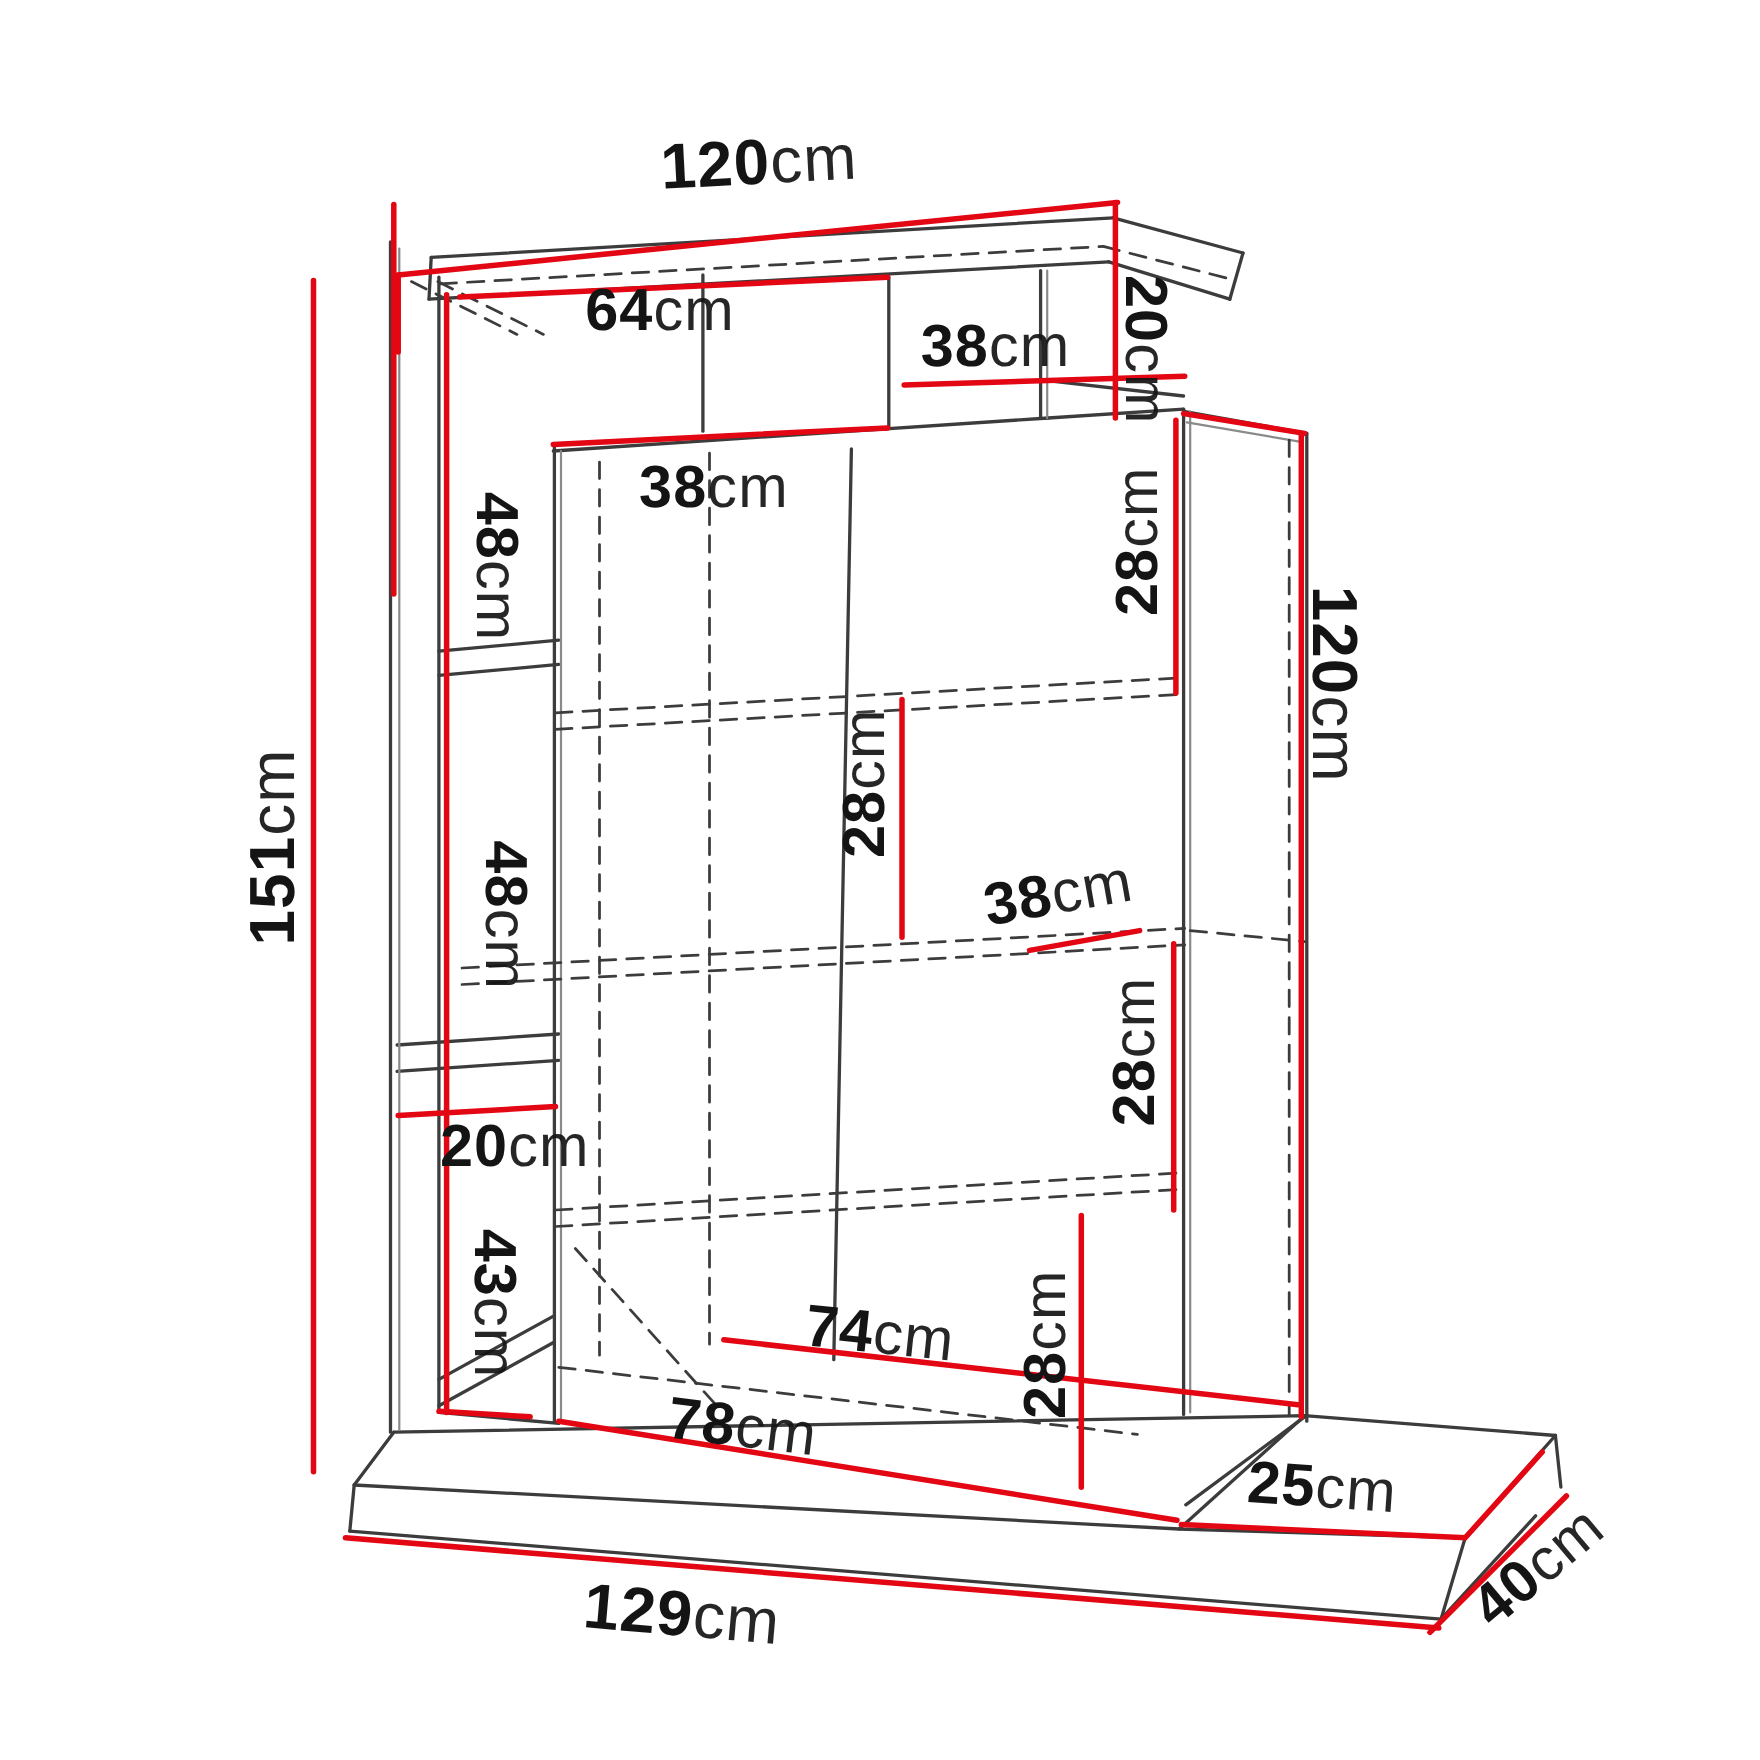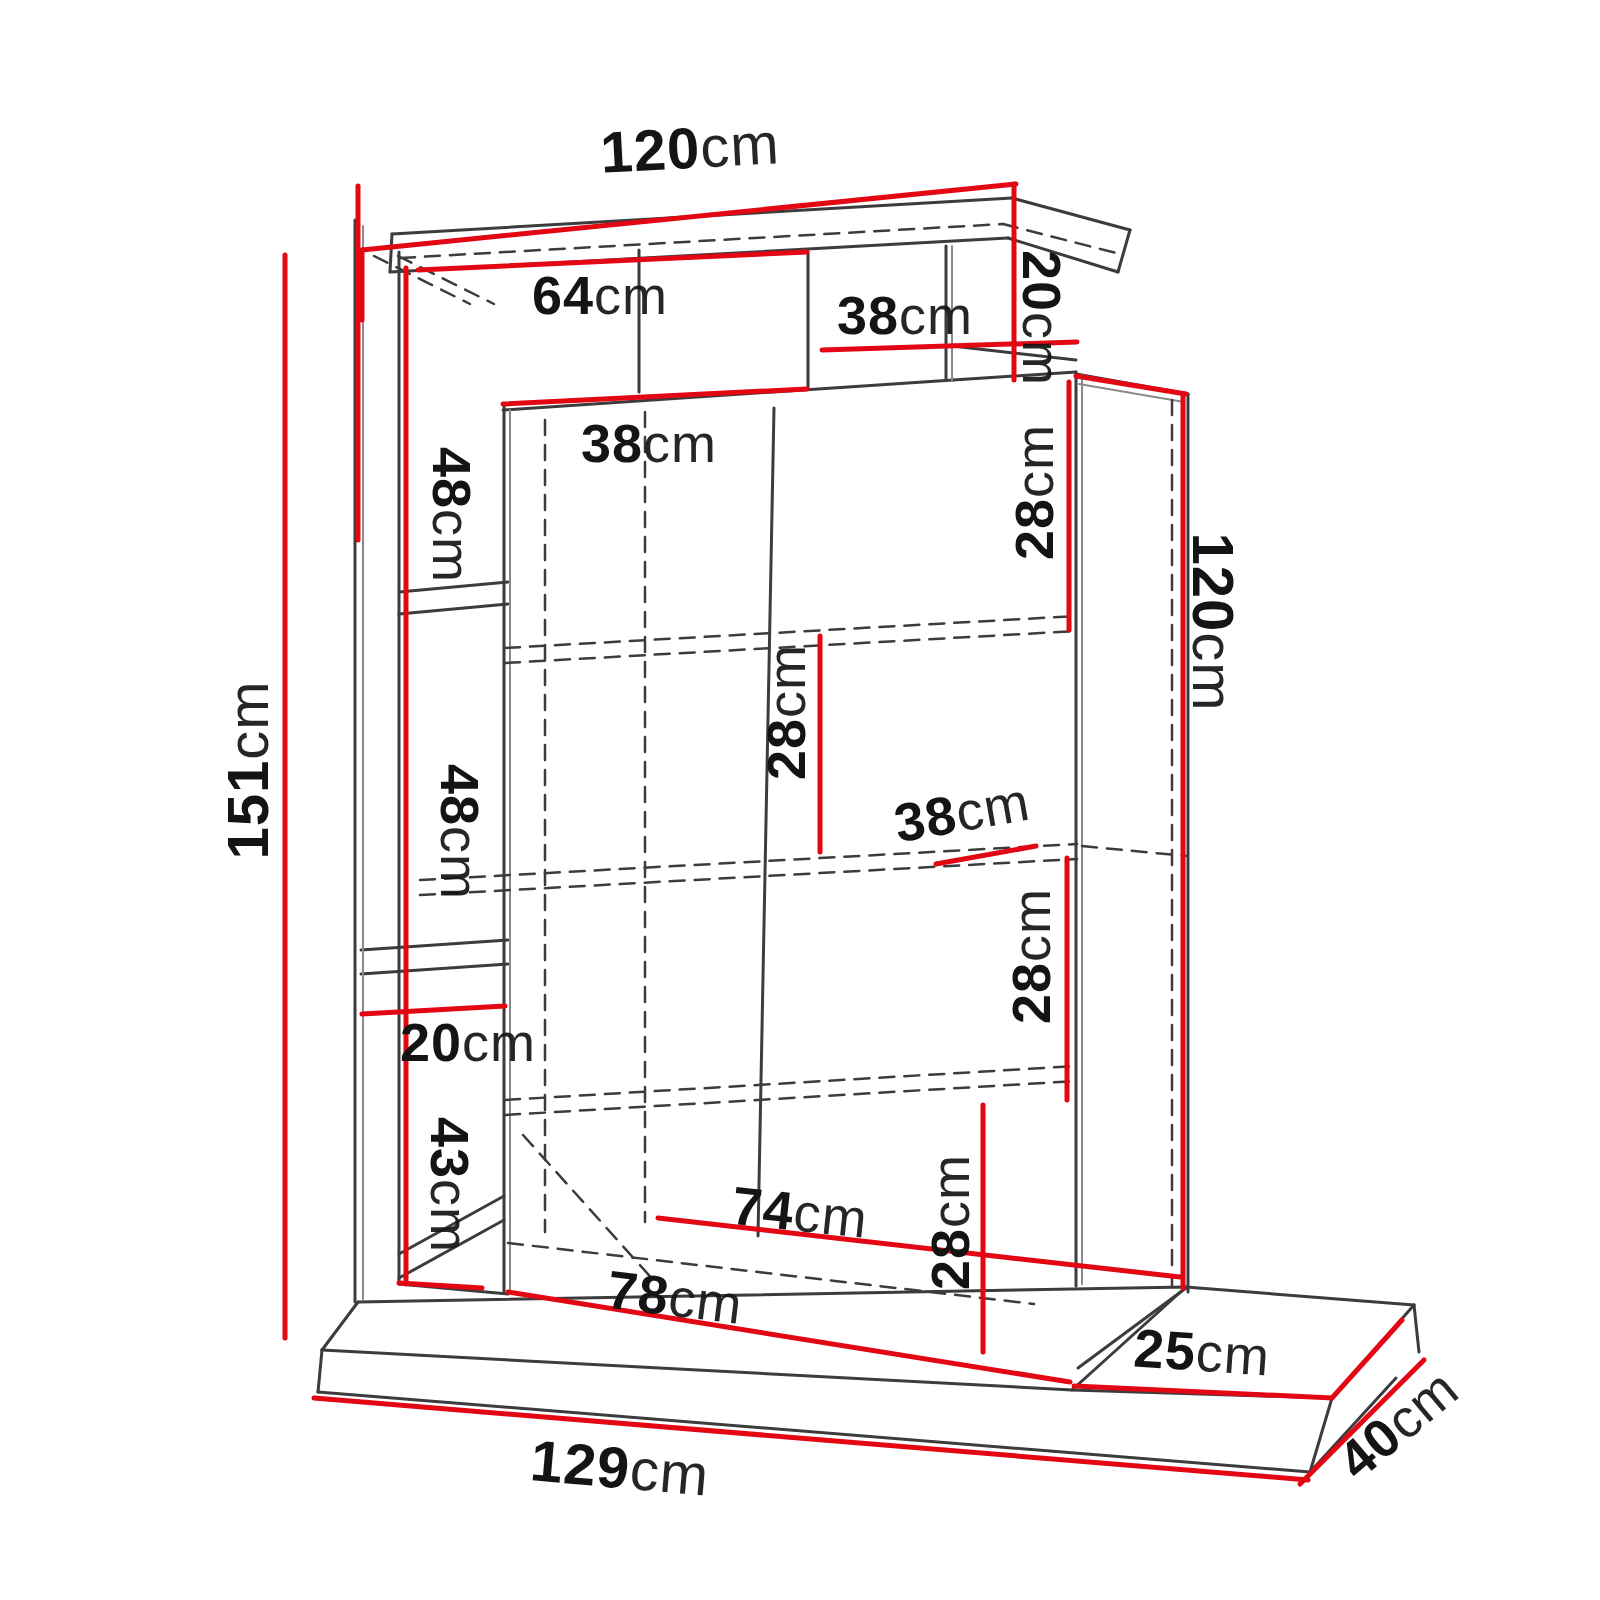--- a/index.html
+++ b/index.html
@@ -116,21 +116,21 @@
       <path d="M658,1218 L1180,1277"></path>
       <path d="M983,1105 L983,1352"></path>
       <path d="M508,1292 L1070,1382"></path>
       <path d="M1074,1386 L1332,1398 L1402,1320"></path>
       <path d="M314,1398 L1308,1480"></path>
       <path d="M1300,1484 L1424,1360"></path>
     </g>
   </svg>
 
   <div class="dim big" style="left:690px;top:148px;--r:-3deg"><span class="v">120</span><span class="u">cm</span></div>
-  <div class="dim" style="left:600px;top:295px;--r:0deg"><span class="v">64</span><span class="u">cm</span></div>
+  <div class="dim" style="left:600px;top:282px;--r:0deg"><span class="v">64</span><span class="u">cm</span></div>
   <div class="dim" style="left:905px;top:315px;--r:0deg"><span class="v">38</span><span class="u">cm</span></div>
   <div class="dim" style="left:1042px;top:318px;--r:90deg"><span class="v">20</span><span class="u">cm</span></div>
   <div class="dim" style="left:649px;top:443px;--r:0deg"><span class="v">38</span><span class="u">cm</span></div>
   <div class="dim" style="left:452px;top:515px;--r:90deg"><span class="v">48</span><span class="u">cm</span></div>
   <div class="dim" style="left:1034px;top:492px;--r:-90deg"><span class="v">28</span><span class="u">cm</span></div>
   <div class="dim big" style="left:1213px;top:622px;--r:90deg"><span class="v">120</span><span class="u">cm</span></div>
   <div class="dim big" style="left:248px;top:770px;--r:-90deg"><span class="v">151</span><span class="u">cm</span></div>
   <div class="dim" style="left:786px;top:712px;--r:-90deg"><span class="v">28</span><span class="u">cm</span></div>
   <div class="dim" style="left:460px;top:832px;--r:90deg"><span class="v">48</span><span class="u">cm</span></div>
   <div class="dim" style="left:962px;top:812px;--r:-10deg"><span class="v">38</span><span class="u">cm</span></div>

